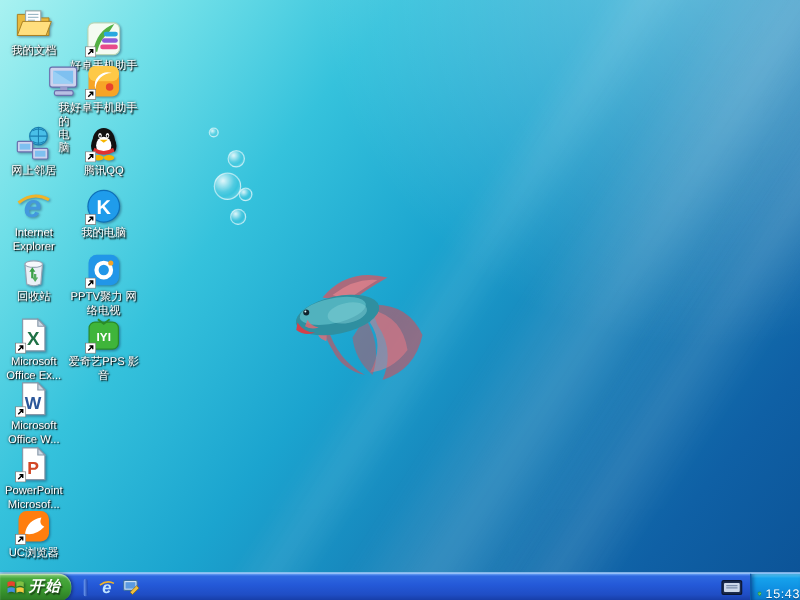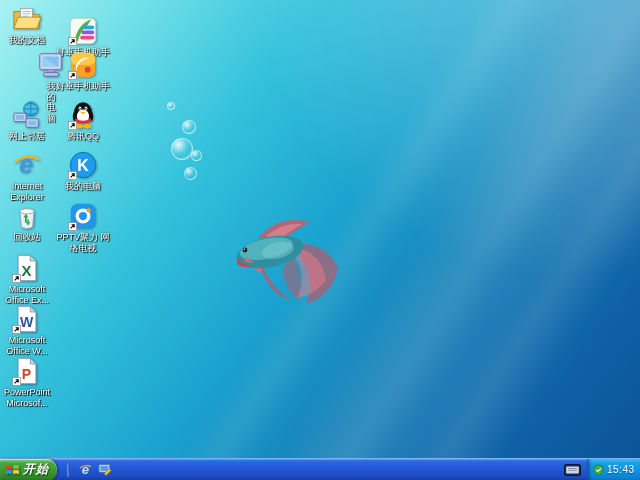--- a/index.html
+++ b/index.html
@@ -64,21 +64,21 @@
   #quick-launch { display:flex; align-items:center; gap:5px; padding:0 6px 0 10px;
                   height:100%; }
   .ql-handle { width:3px; height:14px; margin-right:3px;
                background:linear-gradient(90deg,#6f9cf0,#1c44b0);
                border-radius:2px; }
   .ql-icon { width:15px; height:15px; cursor:pointer; }
   .ql-icon svg { width:100%; height:100%; display:block; }
   #taskbar-empty { flex:1 1 auto; height:100%; }
   #language-icon { width:17px; height:12px; margin-right:6px; cursor:pointer; }
   #language-icon svg { width:100%; height:100%; display:block; }
-  #tray { height:22px; width:53px; flex:0 0 auto; display:flex; align-items:center;
+  #tray { height:22px; width:40px; flex:0 0 auto; display:flex; align-items:flex-end;
           gap:3px; padding-left:5px;
           background:linear-gradient(180deg, #5fcdf8 0%, #16a2ec 16%, #0f90e2 55%,
                      #0b7ccf 92%, #0a71c0 100%);
           box-shadow:inset 2px 0 3px rgba(0,0,60,.35);
           border-left:1px solid #0a5ca8; }
   .tray-icon { width:11px; height:12px; cursor:pointer; }
   .tray-icon svg { width:100%; height:100%; display:block; }
   #clock { color:#fff; font-size:10px; text-shadow:0 1px 1px rgba(0,0,0,.4);
            letter-spacing:.5px; }
 </style>
@@ -280,20 +280,37 @@
         <div class="shortcut-arrow">
           <svg viewBox="0 0 9 9">
             <rect x=".4" y=".4" width="8.2" height="8.2" fill="#fff" stroke="#777" stroke-width=".6"></rect>
             <path d="M2.6 6.4 L6.2 2.8 M3.6 2.8 H6.2 V5.4" stroke="#000" stroke-width="1.1" fill="none"></path>
           </svg>
         </div>
       </div>
       <div class="icon-label">Microsoft
 Office Ex...</div>
     </div>
+    <div class="desktop-icon" style="left: 50px; top: 253px; width: 66px;">
+      <div class="icon-glyph">
+        <svg viewBox="0 0 32 32">
+          <rect x="3.5" y="5" width="25" height="23" rx="5" fill="#3fb53a" stroke="#2a8a28"></rect>
+          <path d="M11 2.5 l5 4 5-4" stroke="#2a8a28" stroke-width="1.6" fill="none"></path>
+          <text x="16" y="21.5" font-size="10" font-weight="bold" fill="#fff" text-anchor="middle">IYI</text>
+        </svg>
+        <div class="shortcut-arrow">
+          <svg viewBox="0 0 9 9">
+            <rect x=".4" y=".4" width="8.2" height="8.2" fill="#fff" stroke="#777" stroke-width=".6"></rect>
+            <path d="M2.6 6.4 L6.2 2.8 M3.6 2.8 H6.2 V5.4" stroke="#000" stroke-width="1.1" fill="none"></path>
+          </svg>
+        </div>
+      </div>
+      <div class="icon-label">爱奇艺PPS 影
+音</div>
+    </div>
     <div class="desktop-icon" style="left: 0px; top: 304px; width: 54px;">
       <div class="icon-glyph">
         <svg viewBox="0 0 32 32">
           <path d="M6.5 2.5 h13 l6 6 v21 h-19 z" fill="#fff" stroke="#8899aa"></path>
           <path d="M19.5 2.5 l6 6 h-6 z" fill="#cfd8e2" stroke="#8899aa"></path>
           <text x="15.5" y="24.5" font-size="15" font-weight="bold" fill="#2b579a" text-anchor="middle">W</text>
         </svg>
         <div class="shortcut-arrow">
           <svg viewBox="0 0 9 9">
             <rect x=".4" y=".4" width="8.2" height="8.2" fill="#fff" stroke="#777" stroke-width=".6"></rect>
@@ -313,20 +330,35 @@
         </svg>
         <div class="shortcut-arrow">
           <svg viewBox="0 0 9 9">
             <rect x=".4" y=".4" width="8.2" height="8.2" fill="#fff" stroke="#777" stroke-width=".6"></rect>
             <path d="M2.6 6.4 L6.2 2.8 M3.6 2.8 H6.2 V5.4" stroke="#000" stroke-width="1.1" fill="none"></path>
           </svg>
         </div>
       </div>
       <div class="icon-label">PowerPoint
 Microsof...</div>
+    </div>
+    <div class="desktop-icon" style="left: 0px; top: 406px; width: 54px;">
+      <div class="icon-glyph">
+        <svg viewBox="0 0 32 32">
+          <rect x="3" y="3" width="26" height="26" rx="7" fill="#ff7e0e"></rect>
+          <path d="M8.5 22.5 Q10.5 10.5 22.5 8.5 Q20 14.5 25 16.5 Q17.5 24.5 8.5 22.5 Z" fill="#fff"></path>
+        </svg>
+        <div class="shortcut-arrow">
+          <svg viewBox="0 0 9 9">
+            <rect x=".4" y=".4" width="8.2" height="8.2" fill="#fff" stroke="#777" stroke-width=".6"></rect>
+            <path d="M2.6 6.4 L6.2 2.8 M3.6 2.8 H6.2 V5.4" stroke="#000" stroke-width="1.1" fill="none"></path>
+          </svg>
+        </div>
+      </div>
+      <div class="icon-label">UC浏览器</div>
     </div>
   </div>
 
 <div id="taskbar">
   <div id="start-button">
     <span class="flag">
       <svg viewBox="0 0 16 14">
         <path d="M1 3 Q4 1.2 7.3 2.8 L7.3 6.8 Q4 5.2 1 7 Z" fill="#e8422c"></path>
         <path d="M8.7 2.8 Q12 1.2 15 3 L15 7 Q12 5.2 8.7 6.8 Z" fill="#7fc043"></path>
         <path d="M1 8.2 Q4 6.4 7.3 8 L7.3 12 Q4 10.4 1 12.2 Z" fill="#3f8fdd"></path>

